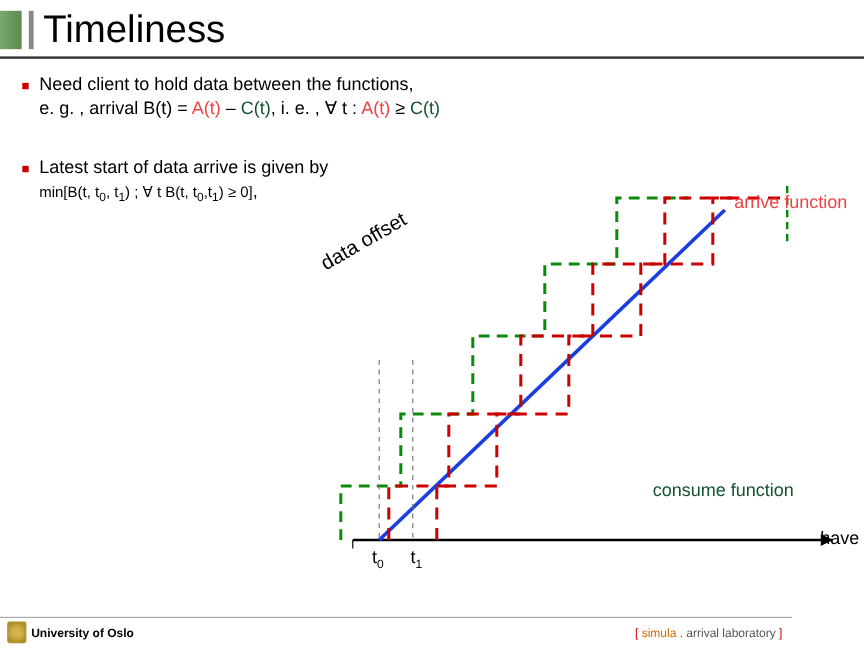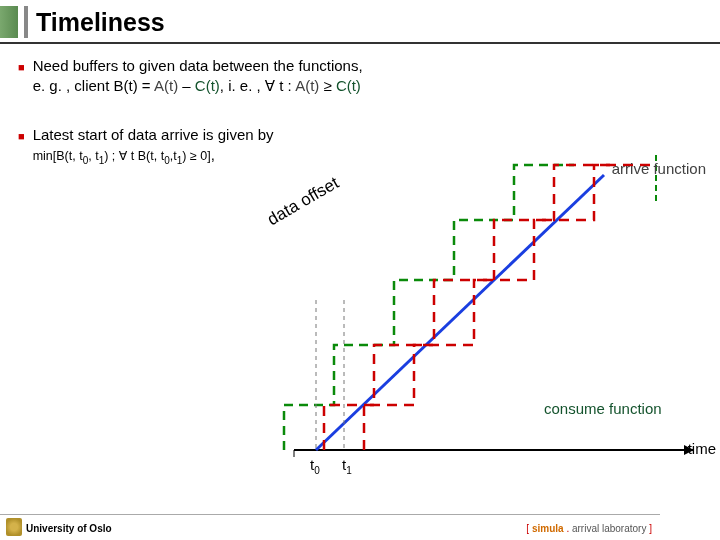--- a/index.html
+++ b/index.html
@@ -1,25 +1,25 @@
 <!DOCTYPE html>
 <html><head>
 <meta charset="utf-8">
 <style>
 *{box-sizing:border-box;margin:0;padding:0}
 body{width:720px;height:540px;background:#fff;font-family:Verdana,Arial,sans-serif;color:#000;position:relative;overflow:hidden}
 .title-bar{display:flex;align-items:center;padding:6px 0 4px 0}
 .title-accent{width:18px;height:32px;background:linear-gradient(to right,#7aa86e,#5a8a50);margin-right:6px}
 .title-accent2{width:4px;height:32px;background:#888;margin-right:8px}
-.title{font-size:25px;font-weight:700}
+.title{font-size:32px;font-weight:400}
 .title-underline{height:2px;background:#333;margin-bottom:12px}
 .content{padding:0 18px;font-size:15px;line-height:1.35}
 .bullet{display:flex;margin-bottom:6px}
 .sq{color:#c00;font-size:11px;margin-right:8px;margin-top:4px}
-.green{color:#404040}
+.green{color:#ef4444}
 .blue{color:#14532d}
 .diag{position:absolute;left:264px;top:150px;width:454px;height:330px}
 .diag svg{position:absolute;left:0;top:0}
 .lbl{position:absolute;font-size:15px}
 .sub{font-size:10px;vertical-align:sub}
 .footer{position:absolute;left:0;bottom:0;width:660px;height:26px;border-top:1px solid #aaa;display:flex;align-items:center;font-size:9px}
 .footer .uni{position:absolute;left:26px;bottom:6px;font-weight:700;font-size:10px}
 .footer .crest{position:absolute;left:6px;bottom:4px;width:16px;height:18px;background:radial-gradient(circle,#d4b24a 30%,#b0902a 70%);border-radius:2px}
 .footer .mid{position:absolute;left:230px;bottom:6px;font-size:9px;color:#333}
 .footer .lab{position:absolute;right:8px;bottom:6px;font-size:10px}
@@ -33,22 +33,22 @@
   <div class="title-accent"></div>
   <div class="title-accent2"></div>
   <h1 class="title">Timeliness</h1>
 </div>
 <div class="title-underline"></div>
 
 <div class="content">
   <div class="bullet">
     <span class="sq">■</span>
     <div>
-      <span>Need buffers to given data between the functions,</span><br>
-      <span>e. g. , client B(t) = </span><span class="green">A(t)</span><span> – </span><span class="blue">C(t)</span><span>, i. e. , ∀ t : </span><span class="green">A(t)</span><span> ≥ </span><span class="blue">C(t)</span>
+      <span>Need client to hold data between the functions,</span><br>
+      <span>e. g. , arrival B(t) = </span><span class="green">A(t)</span><span> – </span><span class="blue">C(t)</span><span>, i. e. , ∀ t : </span><span class="green">A(t)</span><span> ≥ </span><span class="blue">C(t)</span>
     </div>
   </div>
 
   <div class="bullet" style="margin-top:28px;max-width:260px">
     <span class="sq">■</span>
     <div>
       <span>Latest start of data arrive is given by</span><br>
       <span class="small"><span>min[B(t, t</span><span class="sub">0</span><span>, t</span><span class="sub">1</span><span>) ; ∀ t B(t, t</span><span class="sub">0</span>,<span>t</span><span class="sub">1</span><span>) ≥ 0]</span></span><span>,</span><br>
     </div>
   </div>
@@ -69,25 +69,25 @@
 
     <line x1="392" y1="5" x2="392" y2="55" stroke="#0a8a0a" stroke-width="2" stroke-dasharray="6 4"></line>
 
     <line x1="52" y1="150" x2="52" y2="300" stroke="#777" stroke-width="1" stroke-dasharray="4 4"></line>
     <line x1="80" y1="150" x2="80" y2="300" stroke="#777" stroke-width="1" stroke-dasharray="4 4"></line>
 
     <line x1="30" y1="300" x2="30" y2="307" stroke="#000"></line>
   </svg>
   <div class="lbl green" style="right:12px;top:10px">arrive function</div>
   <div class="lbl blue" style="left:280px;top:250px">consume function</div>
-  <div class="lbl" style="right:2px;top:290px">time</div>
+  <div class="lbl" style="right:2px;top:290px">have</div>
   <div class="lbl" style="left:46px;top:306px"><span>t</span><span class="sub">0</span></div>
   <div class="lbl" style="left:78px;top:306px"><span>t</span><span class="sub">1</span></div>
   <div class="rot" style="left:10px;top:60px">data offset</div>
 </div>
 
 <div class="footer">
   <div class="crest"></div>
   <div class="uni">University of Oslo</div>
   <div class="lab">
-    <span style="color:#c00">[ </span><span style="color:#d06a00;font-weight:700">simula</span><span style="color:#c00"> . </span><span style="color:#555">arrival laboratory </span><span style="color:#c00">]</span>
+    <span style="color:#c00">[ </span><span style="color:#d06a00;font-weight:400">simula</span><span style="color:#c00"> . </span><span style="color:#555">arrival laboratory </span><span style="color:#c00">]</span>
   </div>
 </div>
 
 </body></html>

